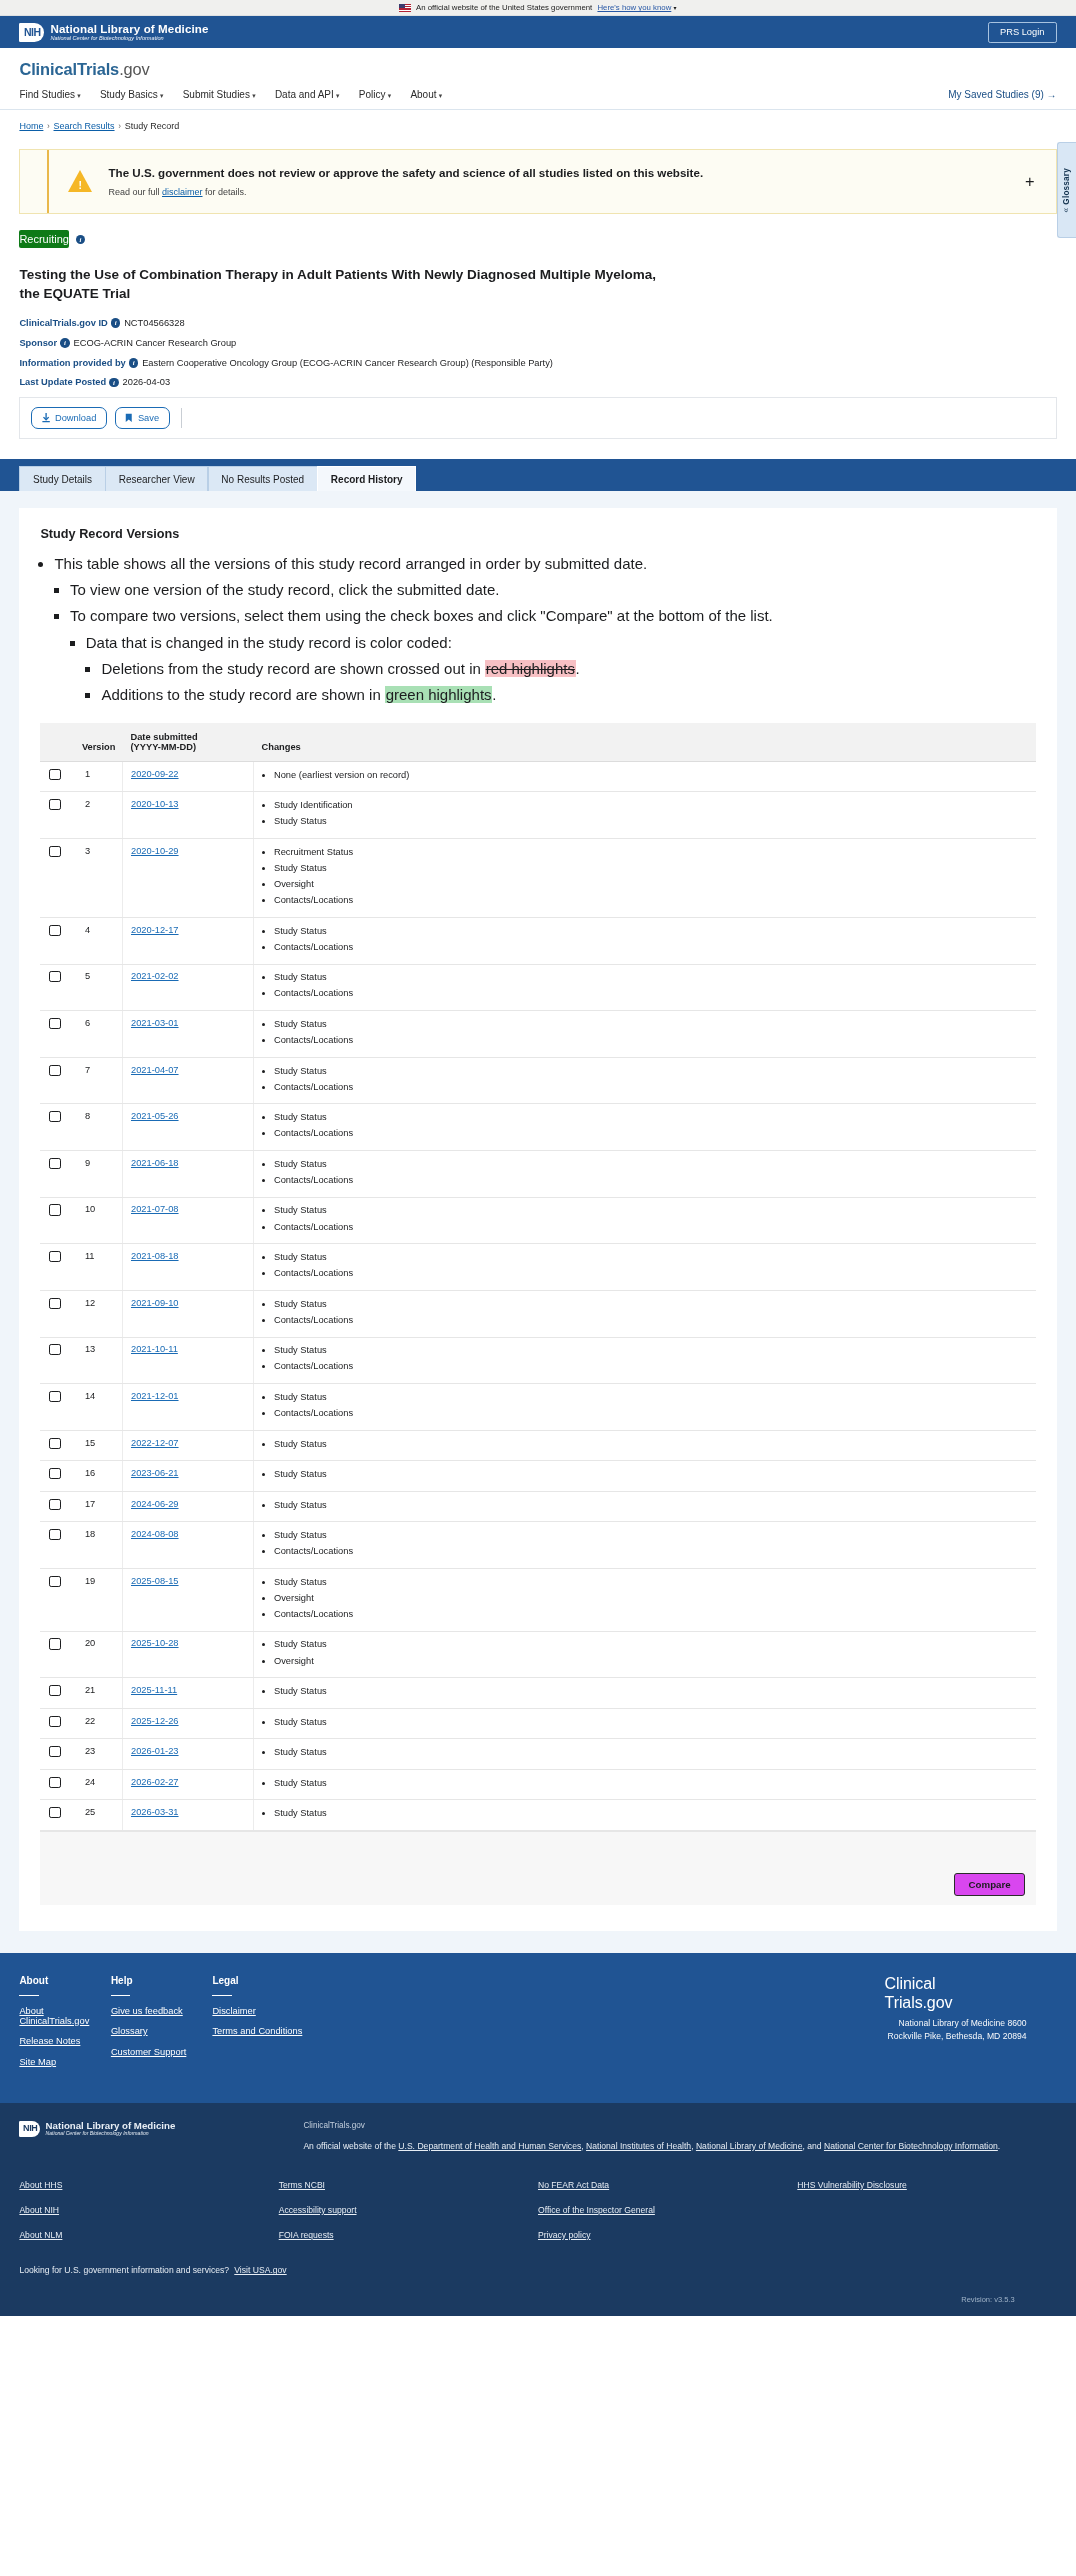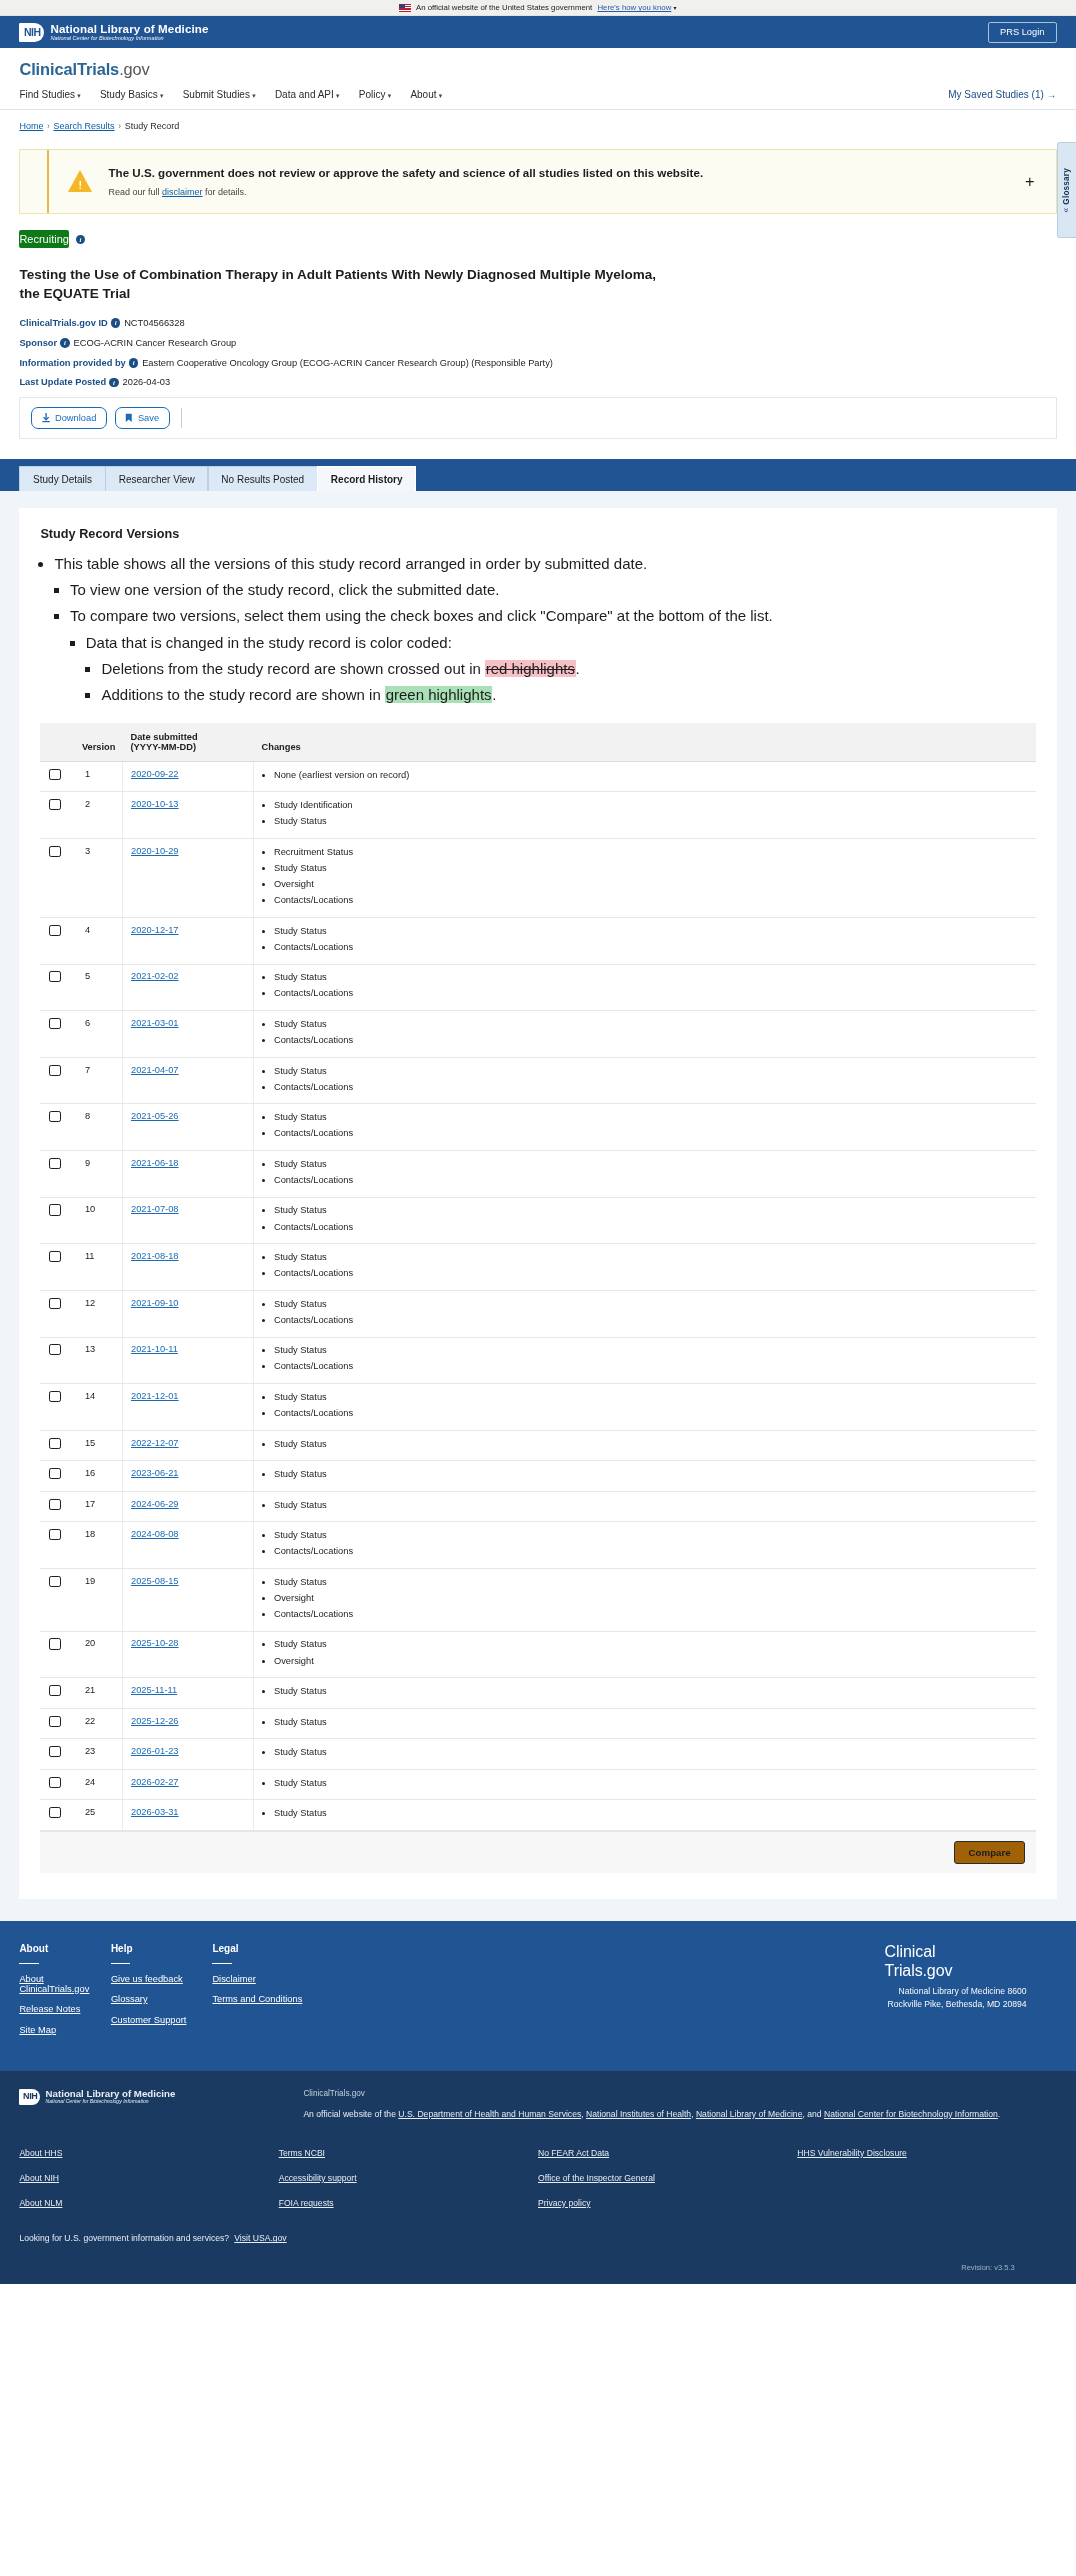--- a/index.html
+++ b/index.html
@@ -239,23 +239,23 @@
   td.c-date a { text-decoration:underline; color:#1a6bb5; }
   ul.chg { margin:0; padding-left:12px; }
   ul.chg li { margin-bottom:2.2px; line-height:1.5; }
   tr.tall td { padding-top:8.2px; padding-bottom:8.2px; }
 
   .table-foot {
     background:#f7f7f7; border-top:0.7px solid #e6e6e6;
     padding:9px 10.5px; display:flex; justify-content:flex-end;
   }
   .btn-compare {
-    background:#a16207; border:1.5px solid #2b2b2b; color:#1c1d1f;
+    background:#d946ef; border:1.5px solid #2b2b2b; color:#1c1d1f;
     font-size:9.7px; font-weight:bold; padding:5.2px 13.5px; border-radius:3px;
-    cursor:pointer; font-family:inherit;
+    cursor:pointer; font-family:inherit;margin-top:32px;
   }
 
   
   .foot-main { background:#205493; color:#fff; padding:22.4px 19.4px 25.4px 19.4px; display:flex; }
   .foot-col { width:78px; margin-right:13.5px; }
   .foot-col.w2 { width:88px; }
   .foot-col.w3 { width:172px; }
   .foot-col h3 { font-size:10px; margin:0 0 8.2px 0; font-weight:bold; }
   .foot-col .rule { width:19.4px; height:1.5px; background:#fff; margin-bottom:9.7px; }
   .foot-col a { display:block; color:#fff; font-size:9.3px; text-decoration:underline; margin-bottom:10.5px; }
@@ -313,21 +313,21 @@
     <div class="brand">
       <span>ClinicalTrials</span><span class="gov">.gov</span>
     </div>
     <div class="mainnav">
       <div class="item"><span>Find Studies</span><span class="car">▾</span></div>
       <div class="item"><span>Study Basics</span><span class="car">▾</span></div>
       <div class="item"><span>Submit Studies</span><span class="car">▾</span></div>
       <div class="item"><span>Data and API</span><span class="car">▾</span></div>
       <div class="item"><span>Policy</span><span class="car">▾</span></div>
       <div class="item"><span>About</span><span class="car">▾</span></div>
-      <div class="saved">My Saved Studies (1) →</div>
+      <div class="saved">My Saved Studies (9) →</div>
     </div>
   </div>
   <div class="navrule"></div>
 
   <div class="glossary-tab">
     <span class="gl-label">Glossary</span>
     <span class="gl-arrow">«</span>
   </div>
 
   <div class="page">

